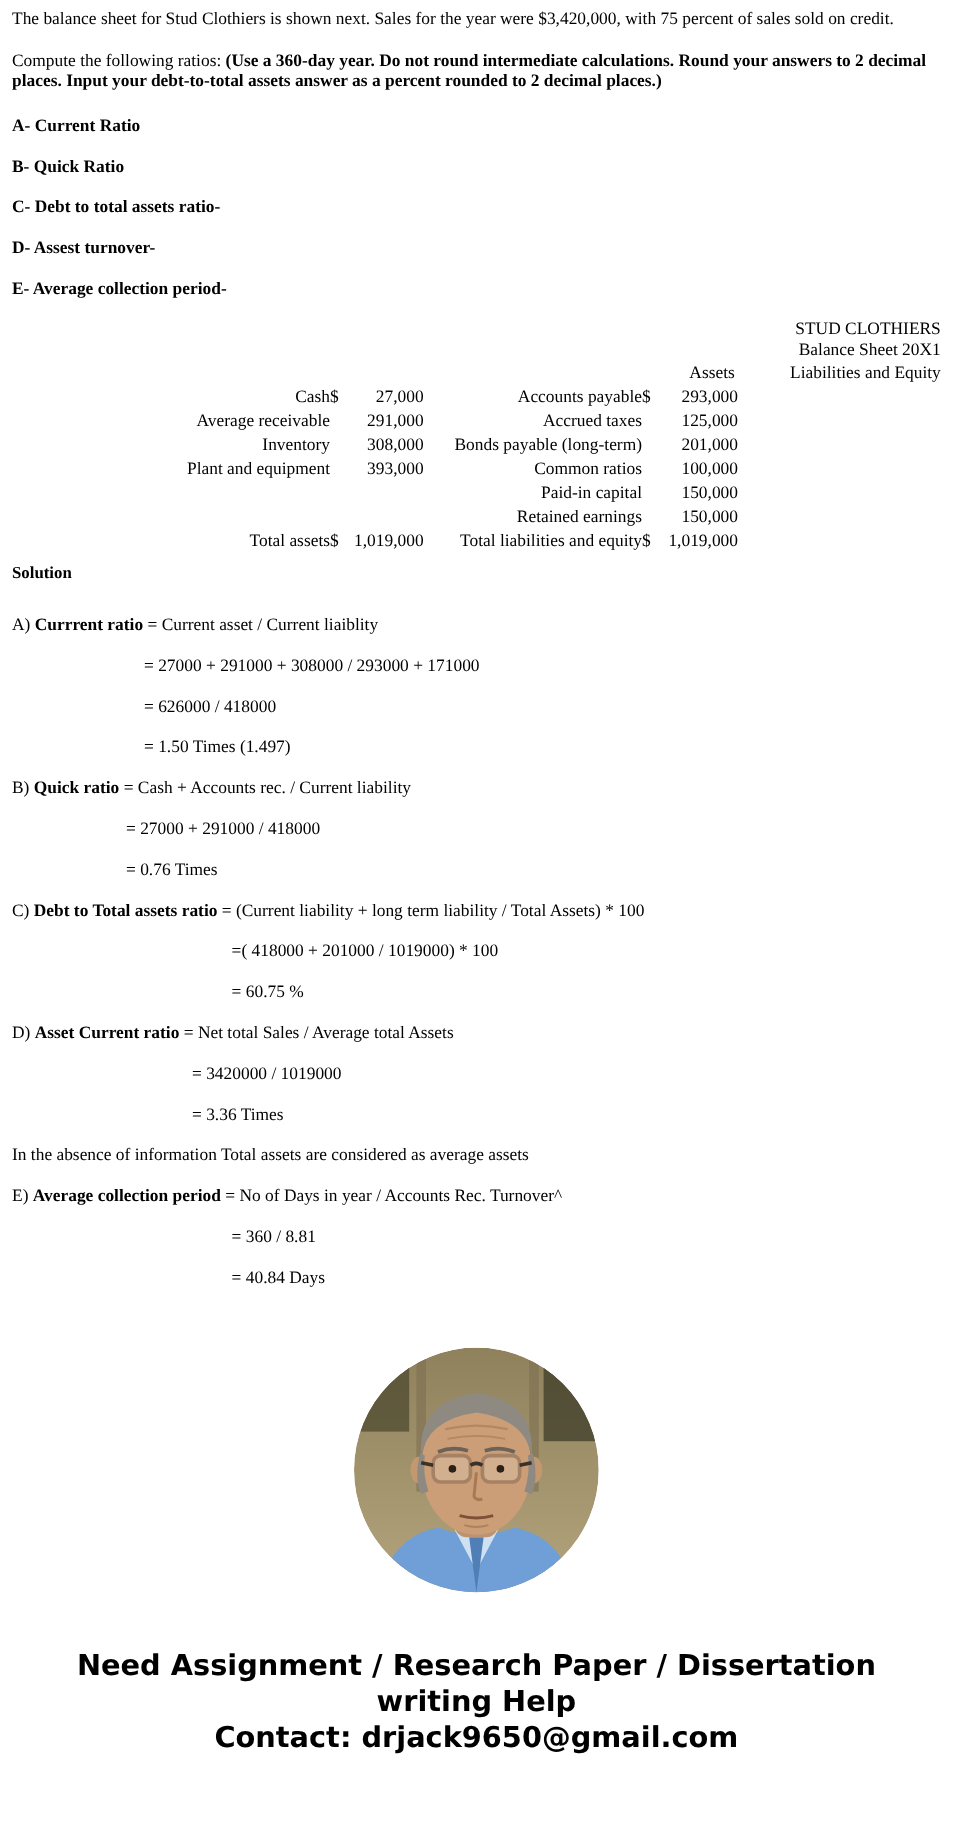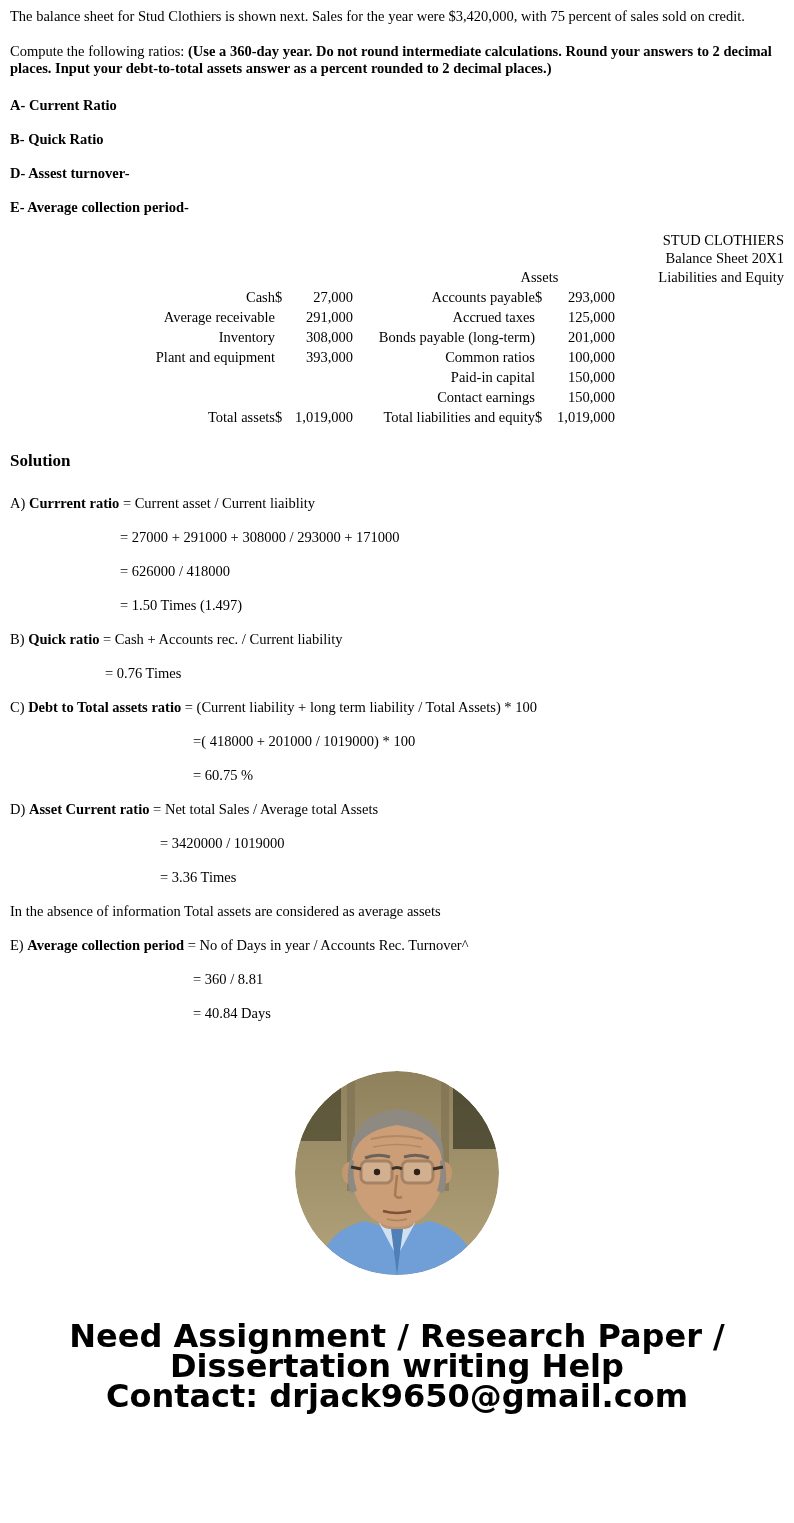--- a/index.html
+++ b/index.html
@@ -9,58 +9,59 @@
     font-size:14.5px; color:#000;
   }
   .page { padding:8px 10px 0 10px; }
 
   p.para { margin:0 0 17px 0; line-height:17.5px; }
   .ratio { font-weight:bold; margin:0 0 14px 0; line-height:20px; }
 
   .bs-block { margin:14px 0 0 0;text-align:right; }
   .bs-title, .bs-subtitle { line-height:18px; }
   .bs-colheads { line-height:20px; }
-  .bs-colheads .lh2 { margin-left:100px; }
+  .bs-colheads .lh2 { margin-left:46px; }
 
   table.bs { border-collapse:collapse; table-layout:fixed; width:605px; }
   table.bs td { padding:0; line-height:20px; vertical-align:bottom; overflow:hidden; white-space:nowrap;margin-top:12px; }
   col.c1{width:265px;} col.c2{width:78px;} col.c3{width:182px;} col.c4{width:80px;}
   td.amt .cur { float:left; }
   td.amt .val { float:right; }
   td.gap3 { padding-left:2px; }
 
-  h2.sol-head { font-size:17px; font-weight:bold; margin:24px 0 22px 0; line-height:20px; }
+  h2.sol-head { font-size:14px; font-weight:bold; margin:8px 0 22px 0; line-height:20px; }
   .sol  { margin:0 0 14px 0; line-height:20px; }
   .step { margin:0 0 14px 0; line-height:20px; }
   .p-a { padding-left:110px; }
   .p-b { padding-left:95px; }
   .p-c { padding-left:183px; }
   .p-d { padding-left:150px; }
   .p-e { padding-left:183px; }
 
   .avatar-wrap { width:204px; height:204px; margin:48px auto 0 auto; border-radius:50%; overflow:hidden; }
   .avatar-wrap svg { display:block; }
 
   .footer {
     margin:46px auto 0 auto; max-width:740px;
     font-family:"DejaVu Sans", sans-serif; font-weight:bold;
-    font-size:32px; line-height:30px; text-align:center; color:#000;
+    font-size:24px; line-height:30px; text-align:center; color:#000;
   }
 </style>
 </head>
 <body>
 
 <div class="page">
 
   <p class="para">The balance sheet for Stud Clothiers is shown next. Sales for the year were $3,420,000, with 75 percent of sales sold on credit.</p>
 
   <p class="para"><span>Compute the following ratios: </span><strong>(Use a 360-day year. Do not round intermediate calculations. Round your answers to 2 decimal places. Input your debt-to-total assets answer as a percent rounded to 2 decimal places.)</strong></p>
 
   <p class="ratio">A- Current Ratio</p>
   <p class="ratio">B- Quick Ratio</p>
+  <p class="ratio">C- Debt to total assets ratio-</p>
   <p class="ratio">D- Assest turnover-</p>
   <p class="ratio">E- Average collection period-</p>
 
   <div class="bs-block">
     <div class="bs-title">STUD CLOTHIERS</div>
     <div class="bs-subtitle">Balance Sheet 20X1</div>
     <div class="bs-colheads"><span class="lh1">Assets</span><span class="lh2">Liabilities and Equity</span></div>
     <table class="bs">
       <colgroup>
           <col class="c1">
@@ -128,21 +129,21 @@
               <span class="cur"></span>
               <span class="val">150,000</span>
             </td>
       </tr>
       <tr>
         <td></td>
         <td class="amt">
               <span class="cur"></span>
               <span class="val"></span>
             </td>
-        <td class="gap3">Contact earnings</td>
+        <td class="gap3">Retained earnings</td>
         <td class="amt">
               <span class="cur"></span>
               <span class="val">150,000</span>
             </td>
       </tr>
       <tr>
         <td>Total assets</td>
         <td class="amt">
               <span class="cur">$</span>
               <span class="val">1,019,000</span>
@@ -158,20 +159,21 @@
   </div>
 
   <h2 class="sol-head">Solution</h2>
 
   <p class="sol"><span>A)</span> <strong>Currrent ratio</strong> <span>= Current asset / Current liaiblity</span></p>
   <p class="step p-a">= 27000 + 291000 + 308000 / 293000 + 171000</p>
   <p class="step p-a">= 626000 / 418000</p>
   <p class="step p-a">= 1.50 Times (1.497)</p>
 
   <p class="sol"><span>B)</span> <strong>Quick ratio</strong> <span>= Cash + Accounts rec. / Current liability</span></p>
+  <p class="step p-b">= 27000 + 291000 / 418000</p>
   <p class="step p-b">= 0.76 Times</p>
 
   <p class="sol"><span>C)</span> <strong>Debt to Total assets ratio</strong> <span>= (Current liability + long term liability / Total Assets) * 100</span></p>
   <p class="step p-c">=( 418000 + 201000 / 1019000) * 100</p>
   <p class="step p-c">= 60.75 %</p>
 
   <p class="sol"><span>D)</span> <strong>Asset Current ratio</strong> <span>= Net total Sales / Average total Assets</span></p>
   <p class="step p-d">= 3420000 / 1019000</p>
   <p class="step p-d">= 3.36 Times</p>
 

